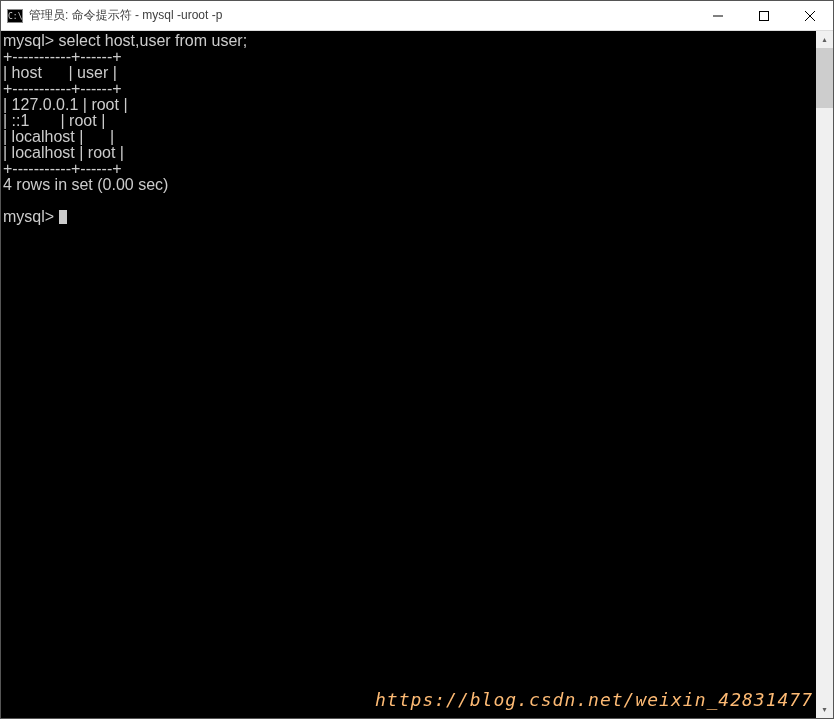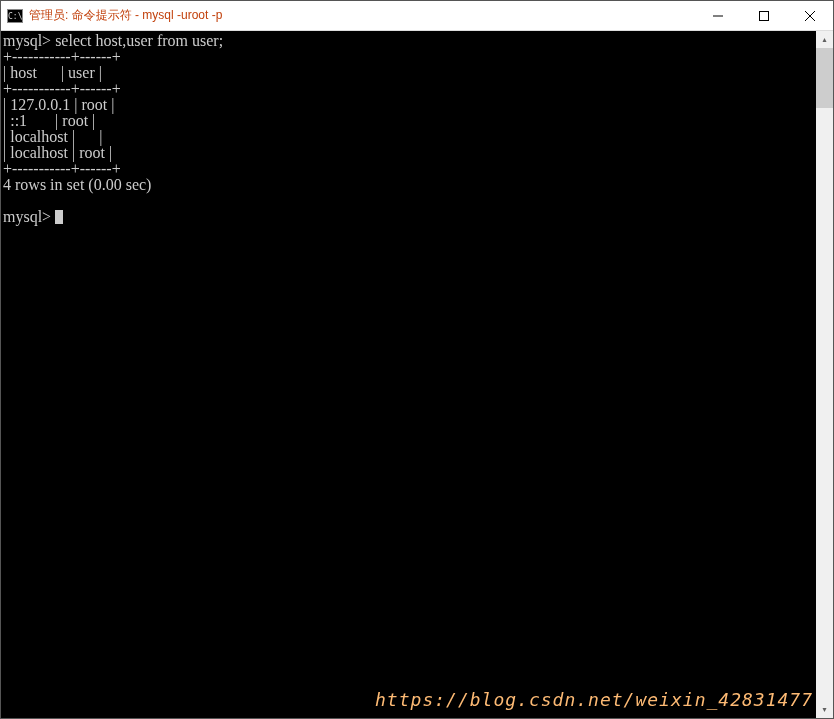--- a/index.html
+++ b/index.html
@@ -40,21 +40,21 @@
       color: #ccc;
       font-size: 8px;
       line-height: 14px;
       text-align: center;
       margin-right: 6px;
       font-family: monospace;
       border: 1px solid #888;
     }
     .title-text {
       font-size: 12px;
-      color: #c2410c;
+      color: #404040;
       flex: 1;
     }
     .window-controls {
       display: flex;
       height: 100%;
     }
     .win-btn {
       width: 46px;
       height: 100%;
       display: flex;
@@ -71,21 +71,21 @@
     .terminal-wrap {
       flex: 1;
       display: flex;
       background: #000;
       position: relative;
     }
     .terminal {
       flex: 1;
       background: #000;
       color: #cccccc;
-      font-family: Liberation Serif, serif;
+      font-family: Liberation Sans, sans-serif;
       font-size: 16px;
       line-height: 16px;
       padding: 2px 0 0 2px;
       white-space: pre;
       overflow: hidden;
       border-radius: 7px;
     }
     .scrollbar {
       width: 17px;
       background: #f0f0f0;

